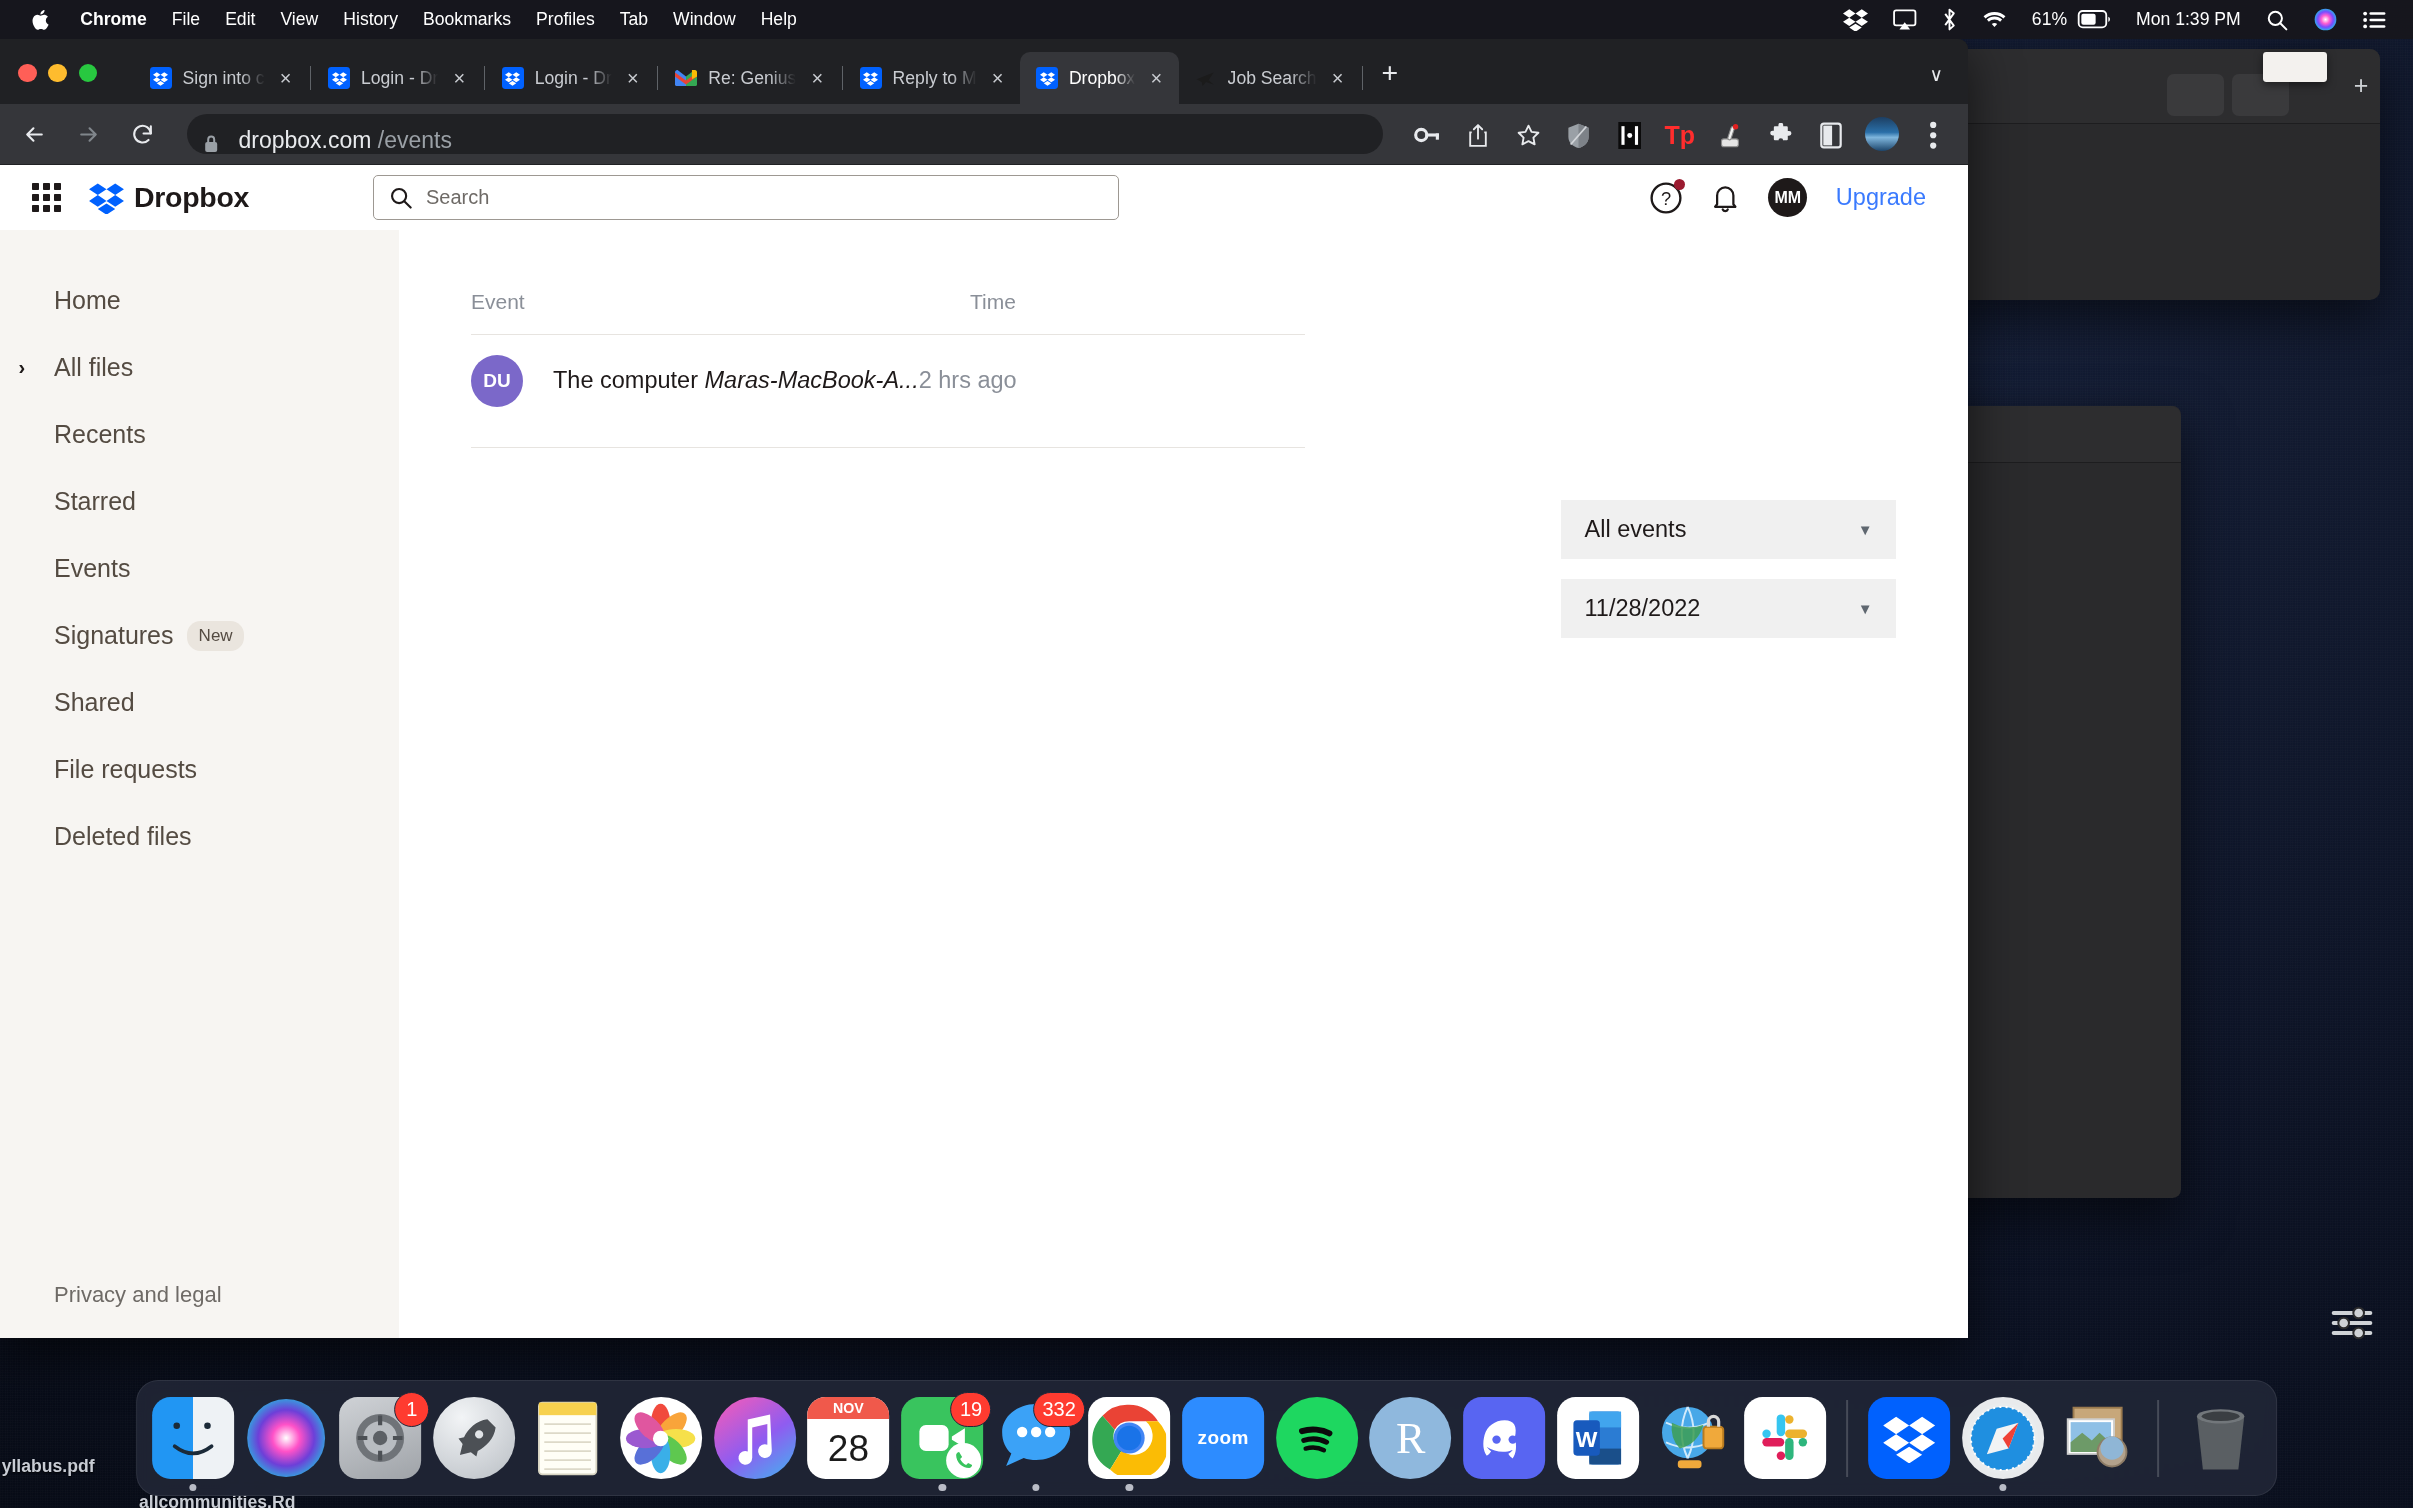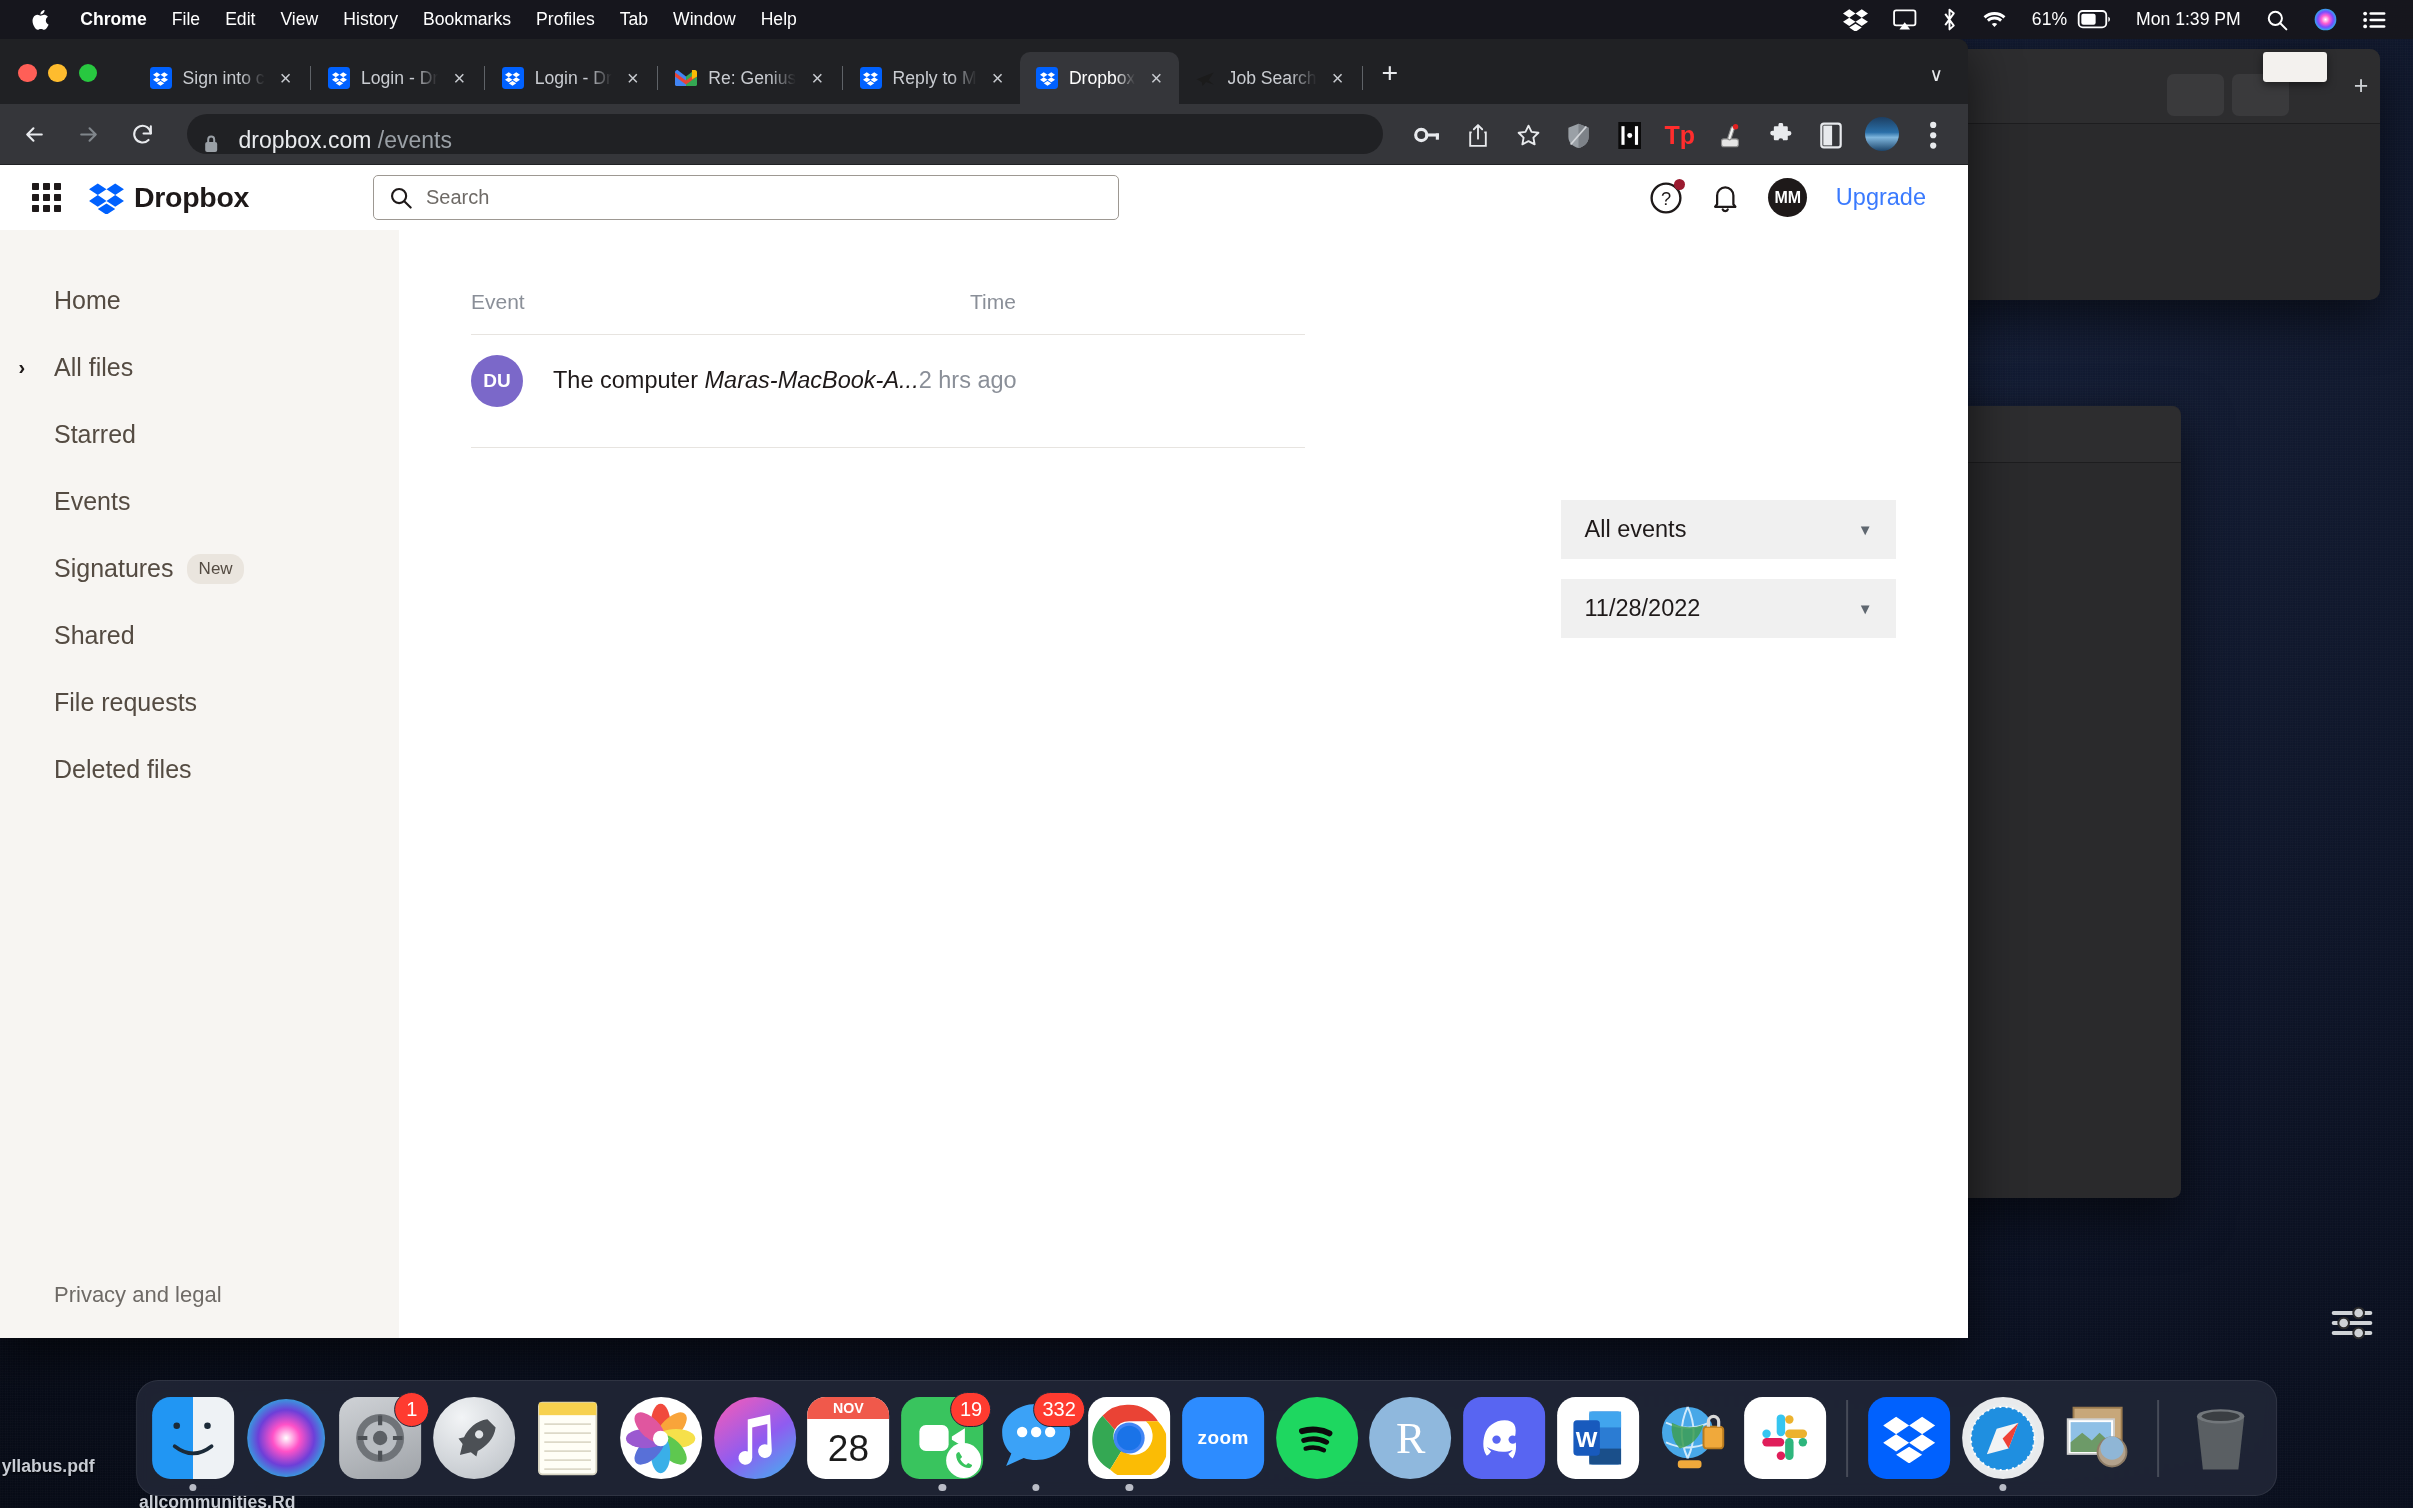--- a/index.html
+++ b/index.html
@@ -597,20 +597,23 @@
 
       <div id="sidebar">
         <div class="side-item">
           <span>Home</span>
         </div>
         <div class="side-item">
           <span class="caret">›</span>
           <span>All files</span>
         </div>
         <div class="side-item">
+          <span>Recents</span>
+        </div>
+        <div class="side-item">
           <span>Starred</span>
         </div>
         <div class="side-item">
           <span>Events</span>
         </div>
         <div class="side-item">
           <span>Signatures</span>
           <span class="badge-new">New</span>
         </div>
         <div class="side-item">

